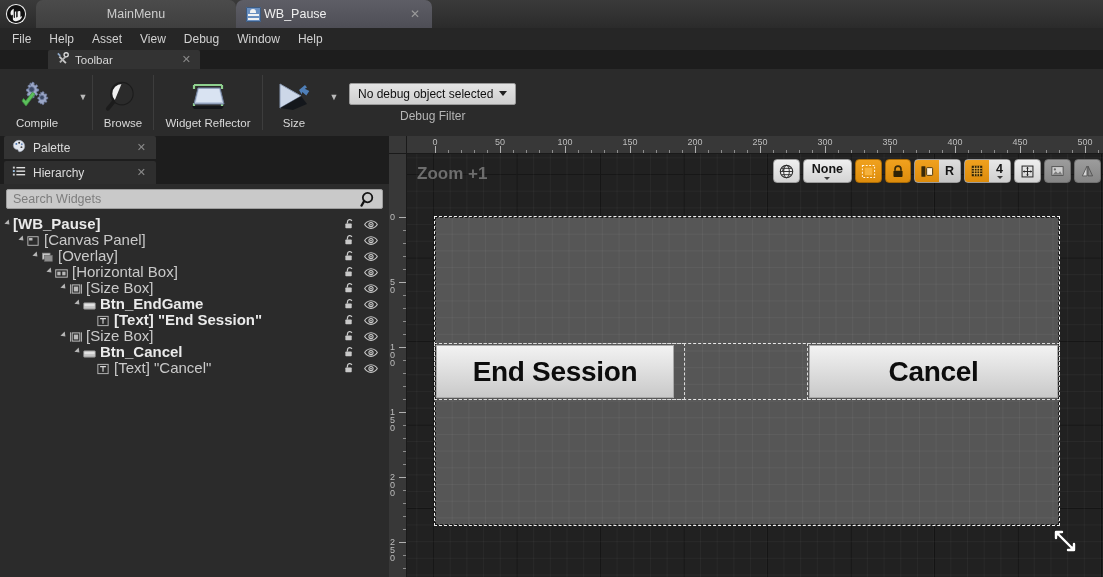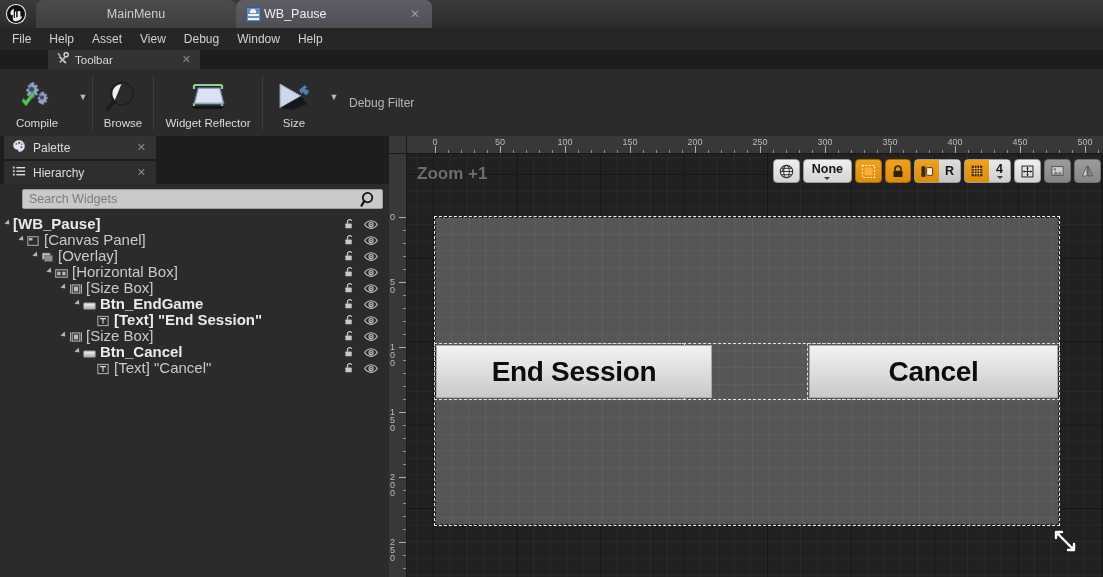--- a/index.html
+++ b/index.html
@@ -135,21 +135,21 @@
   }
   .lp-tab.palette { top: 0; }
   .lp-tab.hierarchy { top: 25px; background: #2e2e2e; }
   .lp-tab .lpt-label { font-size: 12px; color: #dcdcdc; margin-left: 7px; }
   .lp-tab .lpt-close { position: absolute; right: 10px; color: #8a8a8a; font-size: 11px; }
 
   .lp-body {
     position: absolute; left: 0; top: 48px; width: 389px; height: 393px;
     background: #2b2b2b;
   }
-  .search-row { padding: 5px 6px 4px 6px; margin-left: 16px; }
+  .search-row { padding: 5px 6px 4px 6px; }
   .search-box {
     height: 20px; background: #c9c9c9; border: 1px solid #9d9d9d; border-radius: 2px;
     display: flex; align-items: center; padding: 0 6px;
     position: relative;
   }
   .search-ph { font-size: 12.5px; color: #7d7d7d; }
   .search-ico { position: absolute; right: 5px; top: 1px; }
 
   .tree { padding-top: 2px; }
   .tree-row {
@@ -402,20 +402,24 @@
               <path d="M26 11l6-5 2 2.5-2.2 1.3 4.5 2.2-3 4.4-4-3.3-.6 2.4z" fill="#4f7fb8"></path>
               <path d="M7 29l21-12 6 8-14 6z" fill="#11141a" opacity="0.85"></path>
             </svg>
           </div>
           <div class="tb-label">Size</div>
         </div>
         <div class="tb-caret">▼</div>
       </div>
 
       <div class="debugfilter">
+        <div class="df-select">
+          <span>No debug object selected</span>
+          <span class="df-caret"></span>
+        </div>
         <div class="df-label">Debug Filter</div>
       </div>
     </div>
   </div>
 
   <div class="left-panel">
     <div class="lp-tabs">
       <div class="lp-tab palette">
         <span>
           <svg width="14" height="14" viewBox="0 0 16 16">
@@ -658,21 +662,21 @@
     </div>
 
     <div class="design-canvas" style="left:46px;top:81px;width:624px;height:308px;">
       <div class="dc-dash-inner"></div>
     </div>
 
     <div class="hbox" style="left:46px;top:208px;width:624px;height:55px;"></div>
     <div class="sizebox" style="left:46px;top:208px;width:249px;height:55px;"></div>
     <div class="sizebox" style="left:419px;top:208px;width:251px;height:55px;"></div>
 
-    <div class="ue-btn" style="left:47px;top:209px;width:276px;height:53px;">
+    <div class="ue-btn" style="left:47px;top:209px;width:238px;height:53px;">
       <span>End Session</span>
     </div>
     <div class="ue-btn" style="left:420px;top:209px;width:249px;height:53px;">
       <span>Cancel</span>
     </div>
 
     <div class="resize-handle" style="left:663px;top:392px;">
       <svg width="26" height="26" viewBox="0 0 26 26">
         <path d="M4 10 L4 4 L10 4 M4 4 L22 22 M16 22 L22 22 L22 16" stroke="#ffffff" stroke-width="2.4" fill="none" stroke-linecap="round" stroke-linejoin="round"></path>
         <path d="M4 4 L9 4 L4 9z" fill="#ffffff"></path>

